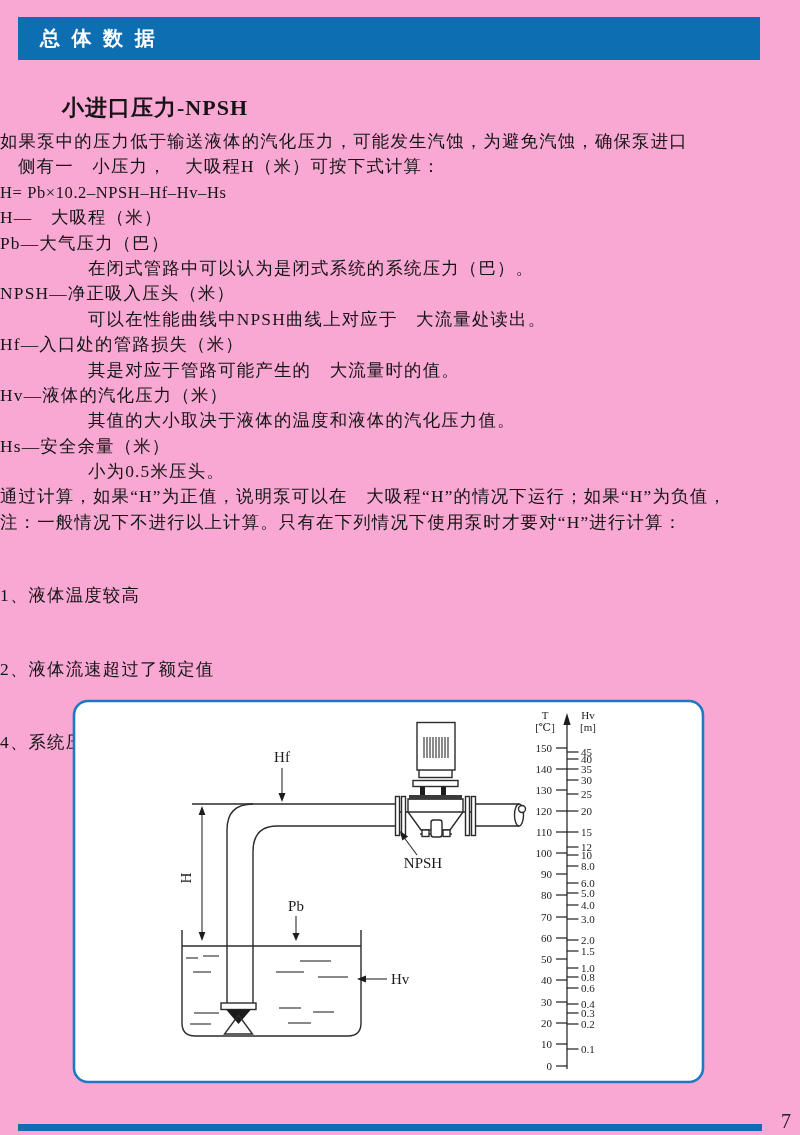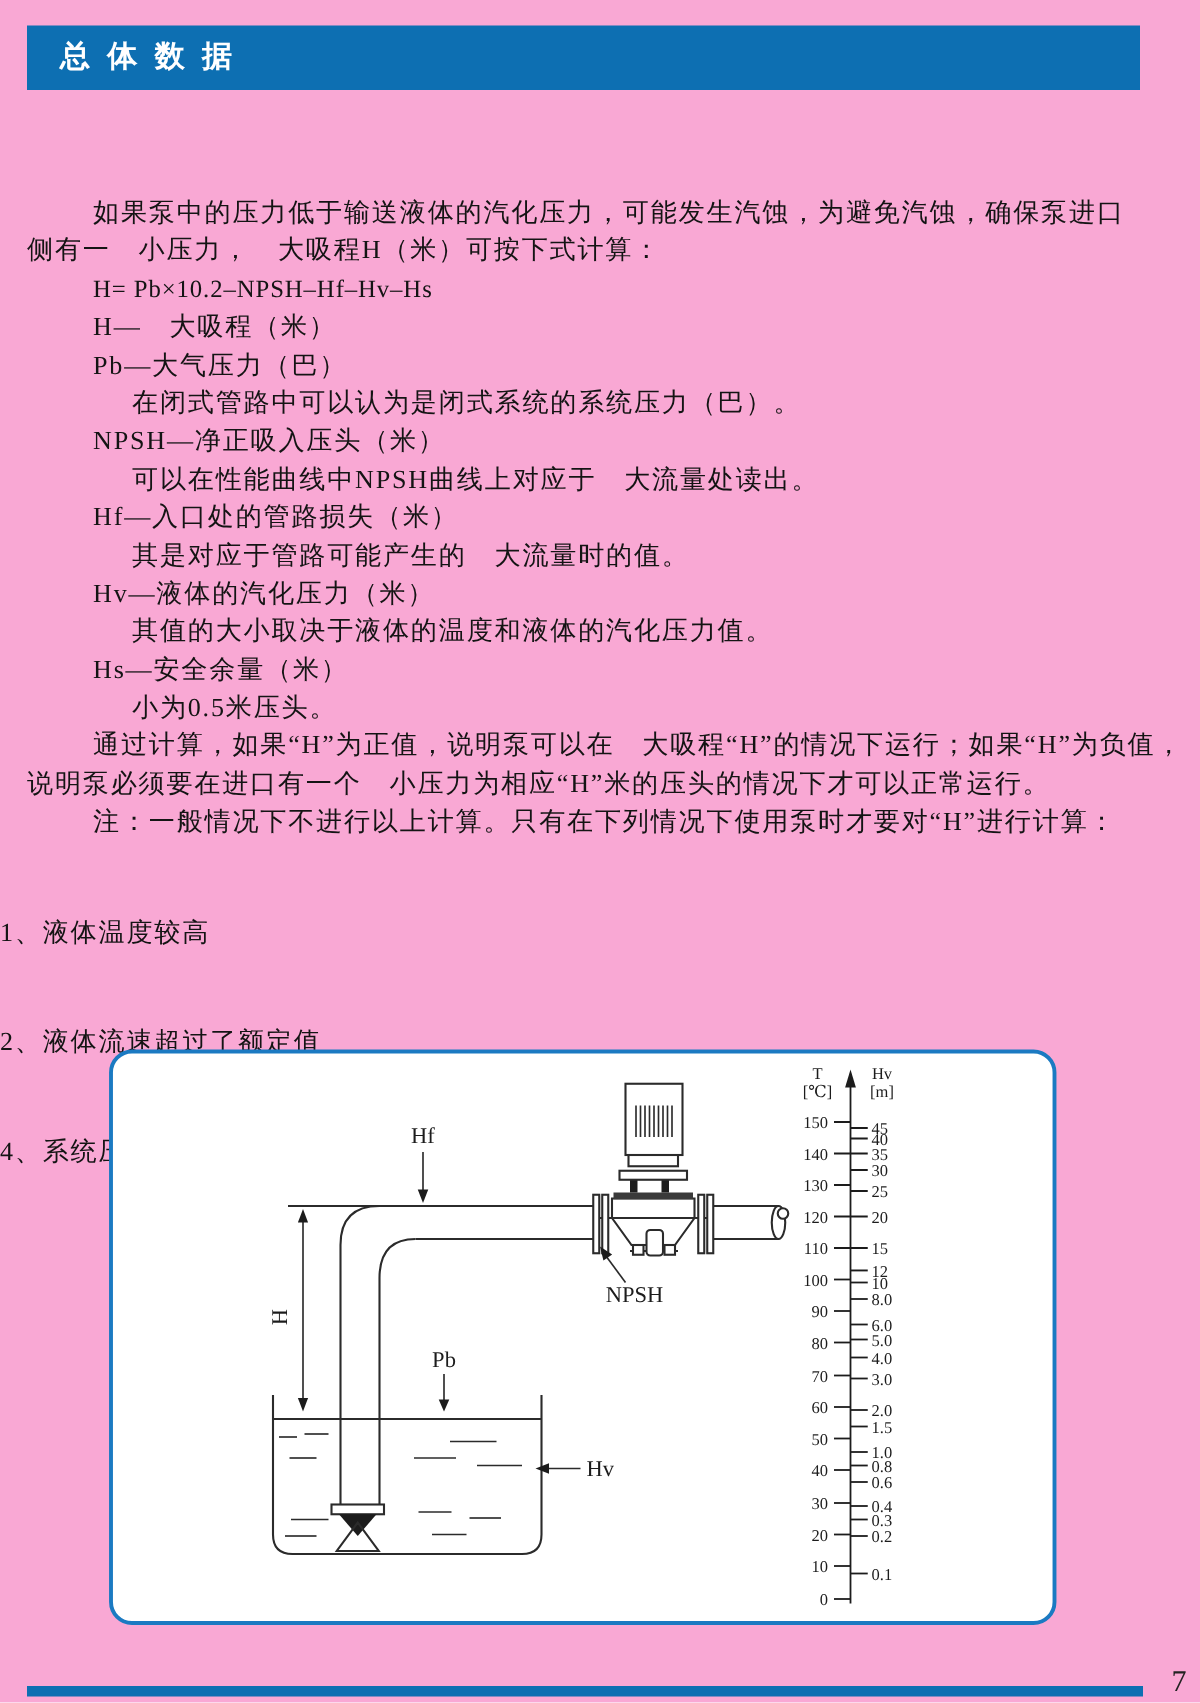--- a/index.html
+++ b/index.html
@@ -9,21 +9,21 @@
   .header-bar{position:absolute;left:18px;top:17px;width:742px;height:43px;background:#0d6fb2;}
   .header-title{position:absolute;left:22px;top:0;height:43px;line-height:43px;color:#ffffff;
         font-family:"Liberation Sans","DejaVu Sans",sans-serif;
         font-weight:bold;font-size:20px;letter-spacing:3px;white-space:nowrap;}
   
   .sec-title{position:absolute;left:62px;top:93px;font-size:22px;font-weight:bold;letter-spacing:1px;white-space:nowrap;}
   
   .body-block{position:absolute;left:0;top:129px;width:800px;}
   .bl{height:25.4px;line-height:25.4px;font-size:17.4px;letter-spacing:1.2px;white-space:nowrap;}
   .ind0{padding-left:18px;}
-  .ind1{padding-left:62px;}
+  .ind1{}
   .ind2{padding-left:88px;}
   .ind3{margin-top:48px;}
   .fm{font-size:16.5px;letter-spacing:0.6px;}
   
   .diagram-wrap{position:absolute;left:72px;top:699px;width:633px;height:385px;}
   svg{display:block;}
   .art{stroke:#2b2b2b;stroke-width:1.4;fill:none;}
   .artw{stroke:#2b2b2b;stroke-width:1.4;fill:#ffffff;}
   .thin{stroke:#2b2b2b;stroke-width:1.1;fill:none;}
   .darkfill{fill:#3a3a3a;stroke:none;}
@@ -37,38 +37,38 @@
 </style>
 </head>
 <body>
 
 <div class="page">
 
   <div class="header-bar">
     <div class="header-title">总 体 数 据</div>
   </div>
 
+  <div class="sec-title">小进口压力-NPSH</div>
 
   <div class="body-block">
     <div class="bl ind1">如果泵中的压力低于输送液体的汽化压力，可能发生汽蚀，为避免汽蚀，确保泵进口</div>
     <div class="bl ind0">侧有一　小压力，　大吸程H（米）可按下式计算：</div>
     <div class="bl ind1 fm">H= Pb×10.2–NPSH–Hf–Hv–Hs</div>
     <div class="bl ind1">H—　大吸程（米）</div>
     <div class="bl ind1">Pb—大气压力（巴）</div>
     <div class="bl ind2">在闭式管路中可以认为是闭式系统的系统压力（巴）。</div>
     <div class="bl ind1">NPSH—净正吸入压头（米）</div>
     <div class="bl ind2">可以在性能曲线中NPSH曲线上对应于　大流量处读出。</div>
     <div class="bl ind1">Hf—入口处的管路损失（米）</div>
     <div class="bl ind2">其是对应于管路可能产生的　大流量时的值。</div>
     <div class="bl ind1">Hv—液体的汽化压力（米）</div>
     <div class="bl ind2">其值的大小取决于液体的温度和液体的汽化压力值。</div>
     <div class="bl ind1">Hs—安全余量（米）</div>
     <div class="bl ind2">小为0.5米压头。</div>
     <div class="bl ind1">通过计算，如果“H”为正值，说明泵可以在　大吸程“H”的情况下运行；如果“H”为负值，</div>
-    <div class="bl ind0">说明泵必须要在进口有一个　小压力为相应“H”米的压头的情况下才可以正常运行。</div>
     <div class="bl ind1">注：一般情况下不进行以上计算。只有在下列情况下使用泵时才要对“H”进行计算：</div>
     <div class="bl ind3">1、液体温度较高</div>
     <div class="bl ind3">2、液体流速超过了额定值</div>
     <div class="bl ind3">4、系统压力太小</div>
   </div>
 
   <div class="diagram-wrap">
     <svg width="633" height="385" viewBox="72 699 633 385">
 
       <rect x="74" y="701" width="629" height="381" rx="14" fill="#ffffff" stroke="#1b7ac2" stroke-width="2.6"></rect>

